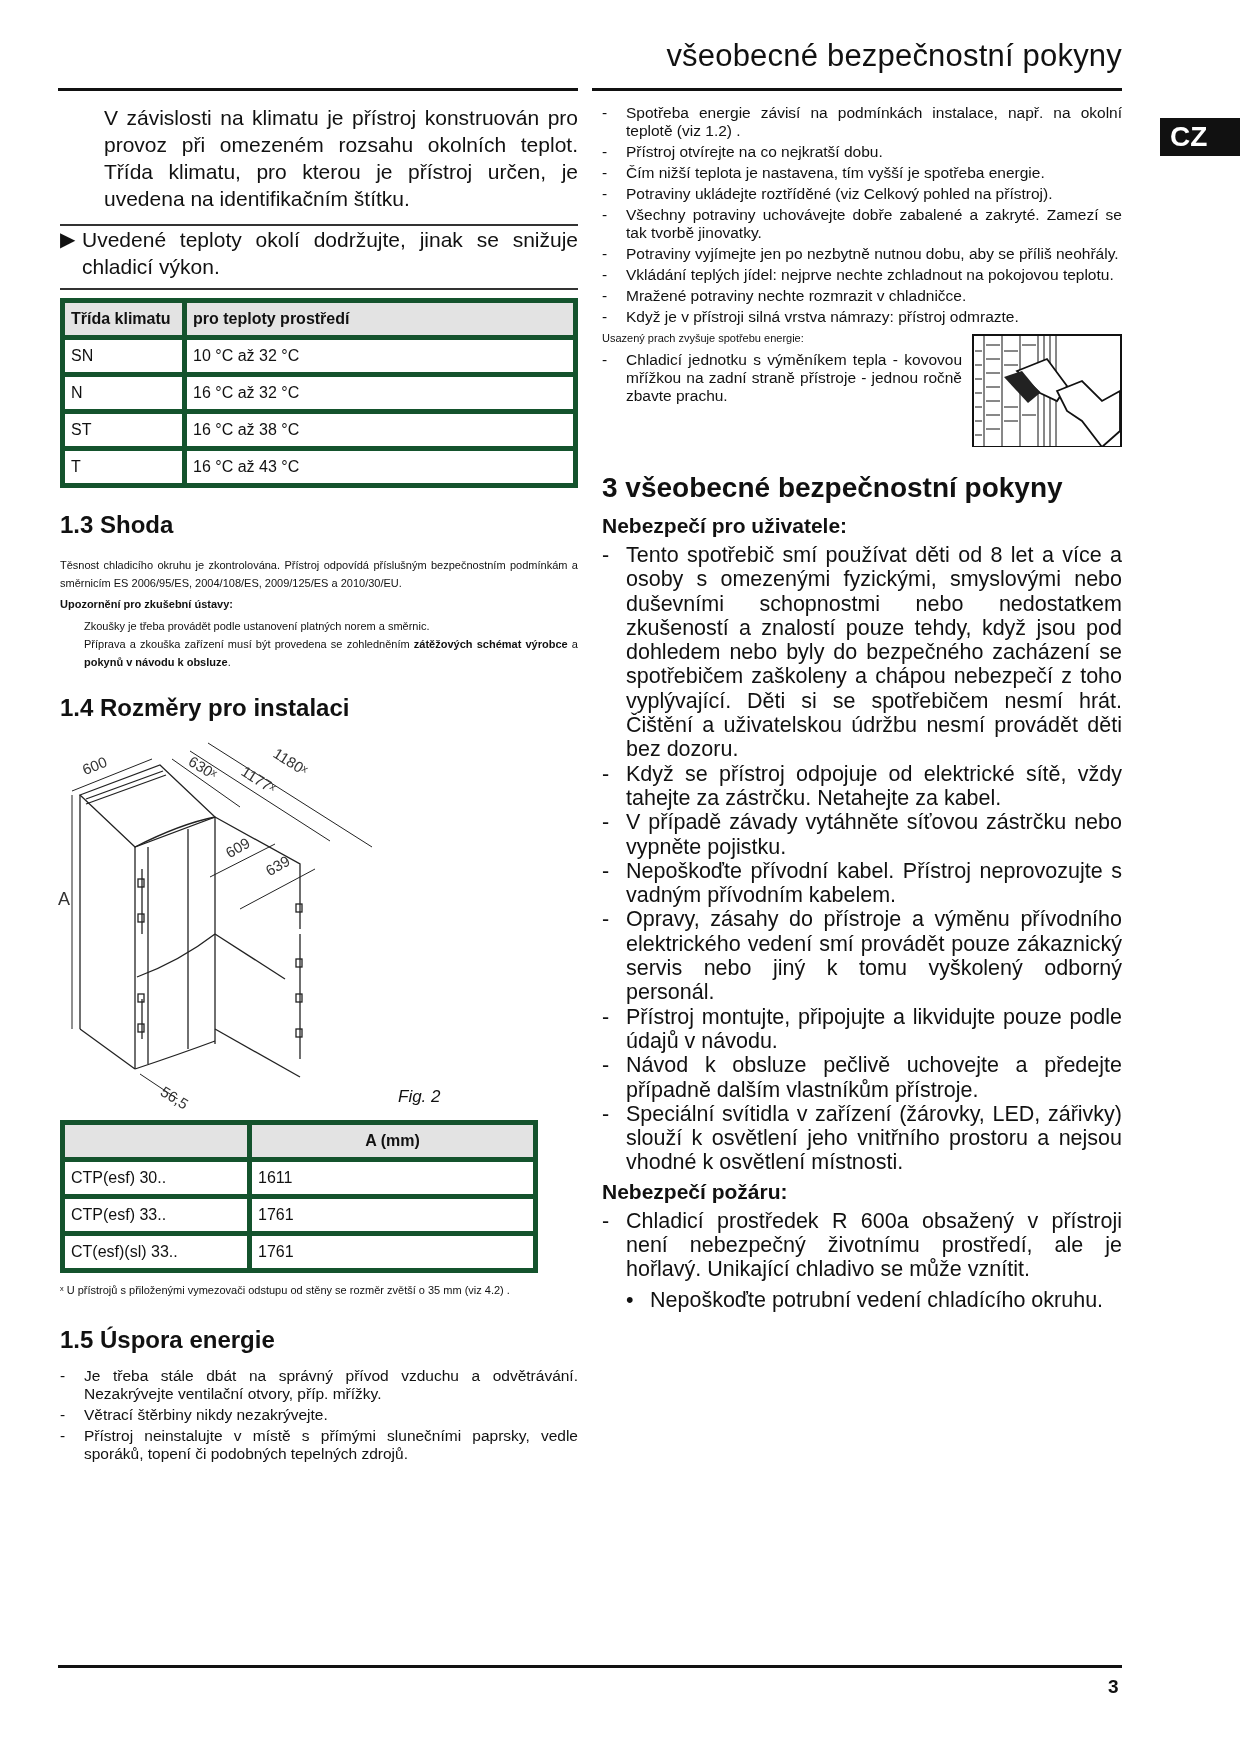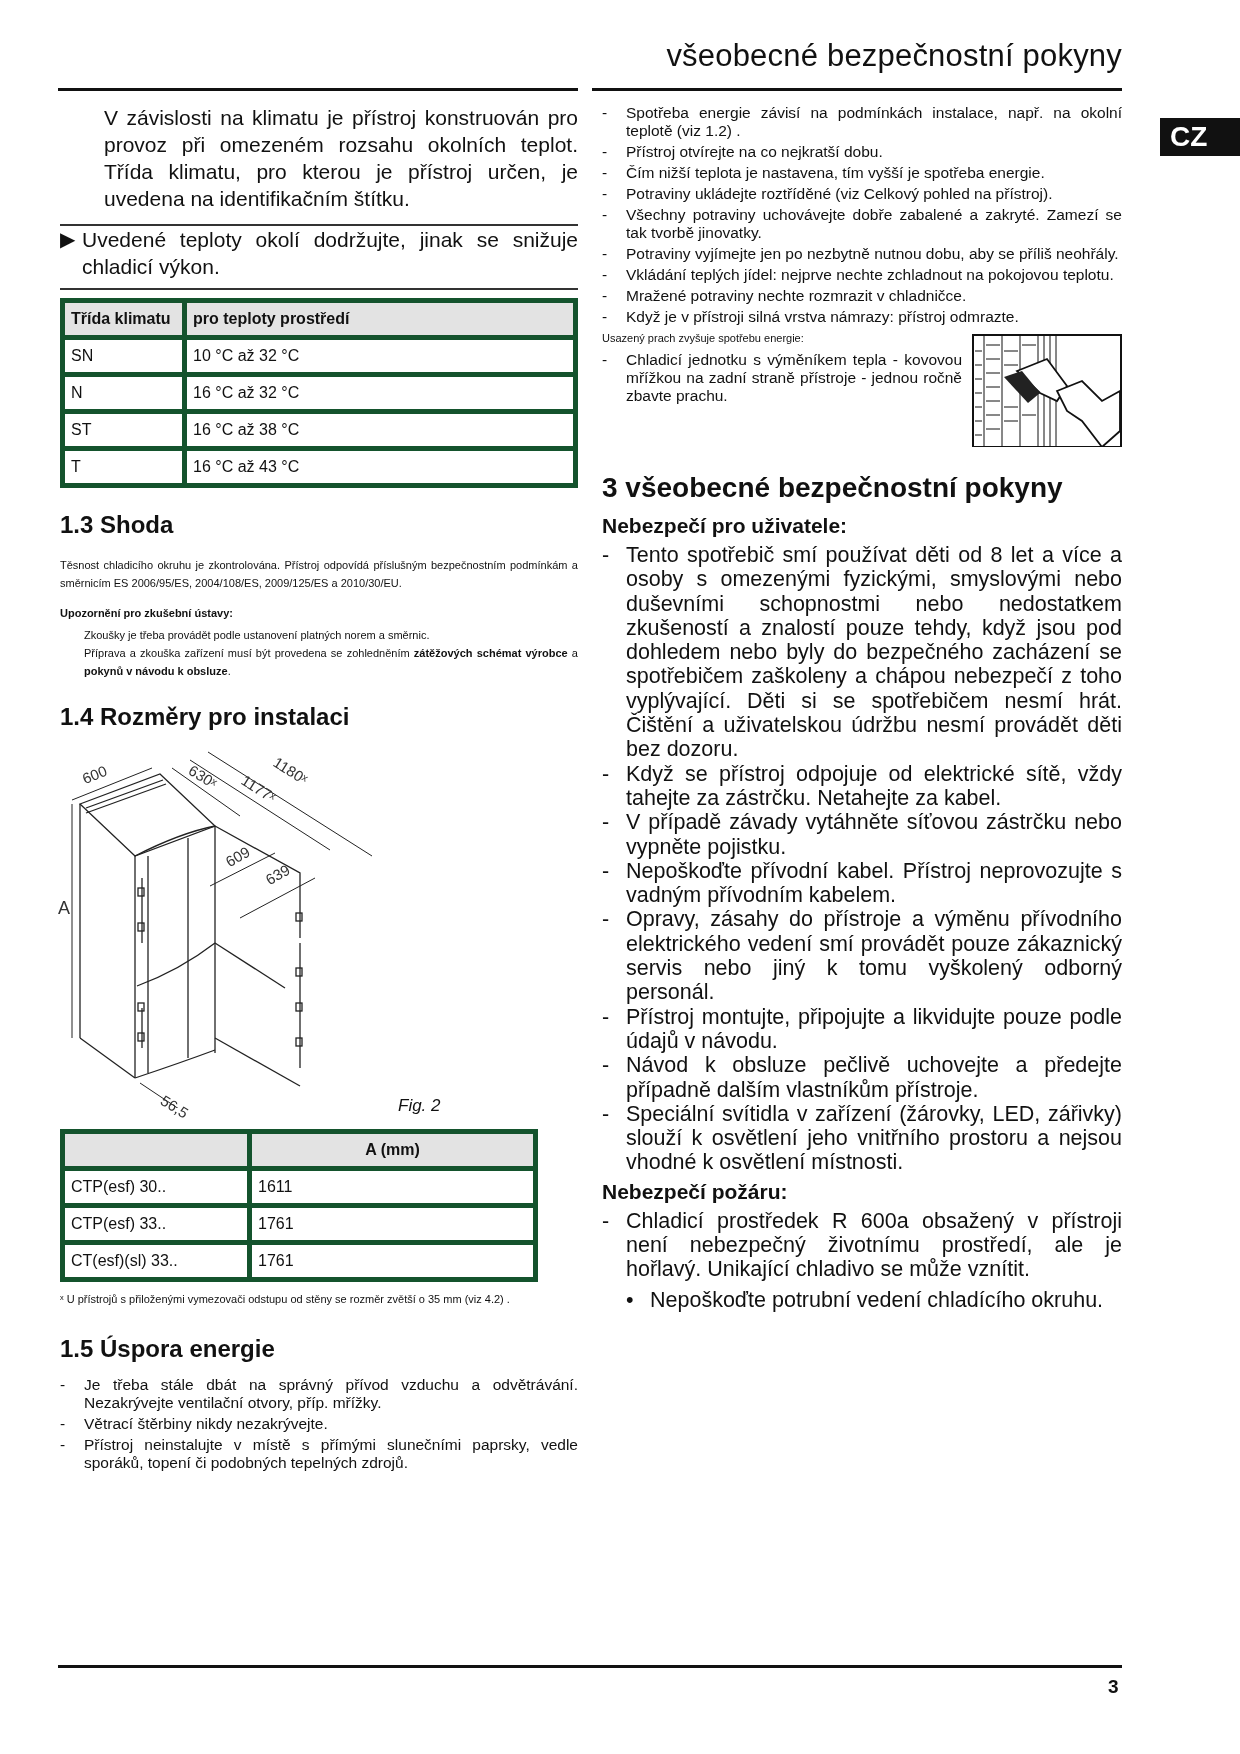--- a/index.html
+++ b/index.html
@@ -83,21 +83,21 @@
     </tr>
     <tr>
       <td>T</td>
       <td>16 °C až 43 °C</td>
     </tr>
   </tbody>
     </table>
 
   <h2 class="sec" style="margin-top:22px;">1.3 Shoda</h2>
   <p class="p" style="margin-top:16px;">Těsnost chladicího okruhu je zkontrolována. Přístroj odpovídá příslušným bezpečnostním podmínkám a směrnicím ES 2006/95/ES, 2004/108/ES, 2009/125/ES a 2010/30/EU.</p>
-  <p class="p bold" style="margin-top:12px;">Upozornění pro zkušební ústavy:</p>
+  <p class="p bold" style="margin-top:3px;">Upozornění pro zkušební ústavy:</p>
   <p class="p indent" style="margin-top:4px;">Zkoušky je třeba provádět podle ustanovení platných norem a směrnic.</p>
   <p class="p indent">
     <span>Příprava a zkouška zařízení musí být provedena se zohledněním </span><span class="bold">zátěžových schémat výrobce</span><span> a </span><span class="bold">pokynů v návodu k obsluze</span><span>.</span>
   </p>
 
   <h2 class="sec" style="margin-top:22px;">1.4 Rozměry pro instalaci</h2>
 
   <div style="position:relative; width:518px; height:385px; margin-top:6px;">
     <svg width="400" height="370" viewBox="0 0 400 370" style="position:absolute; left:0; top:0;">
       <g fill="none" stroke="#222" stroke-width="1.3">

